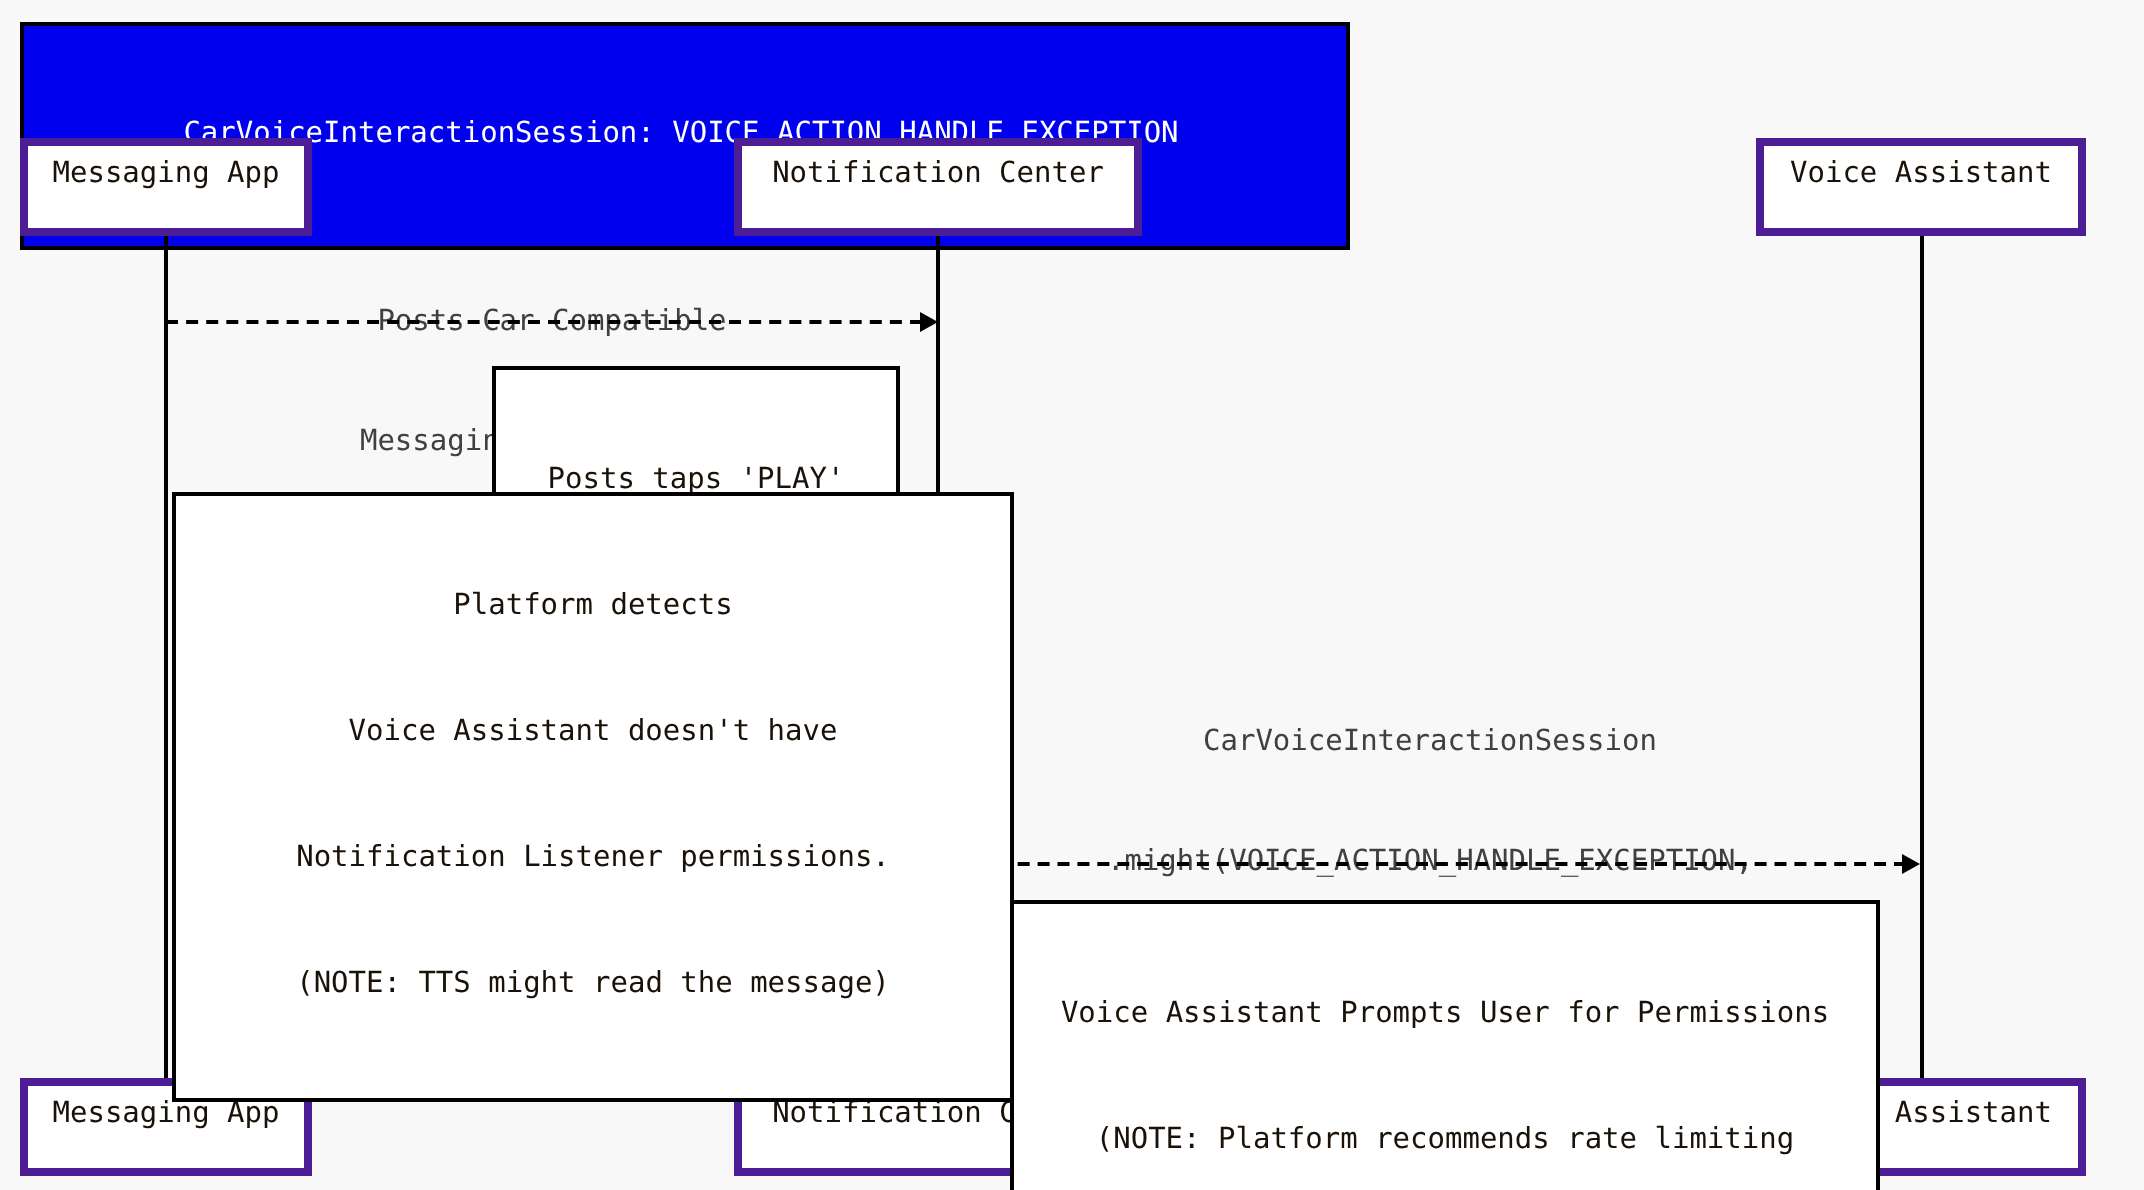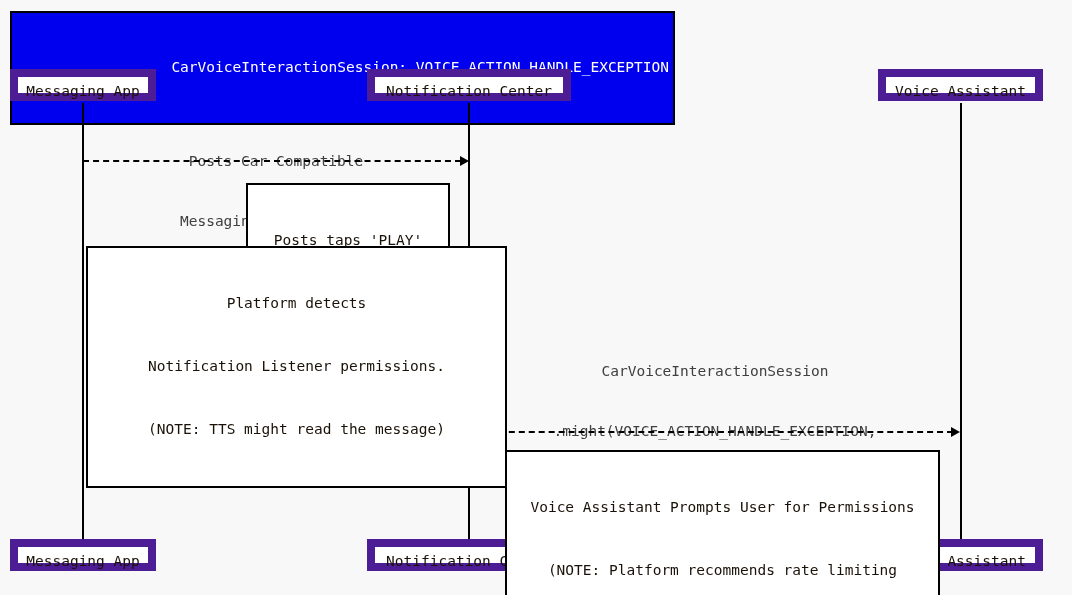--- a/index.html
+++ b/index.html
@@ -24,45 +24,45 @@
   
   .title-box {
     position: absolute;
     left: 10px;
     top: 11px;
     width: 665px;
     box-sizing: border-box;
     background: #0000ee;
     border: 2px solid #000000;
     color: #ffffff;
-    text-align: right;
+    text-align: center;
     font-size: 14.5px;
     line-height: 21px;
     padding: 2px 4px 3px 0;
     white-space: pre;
   }
   .title-line { display: block; }
 
   
   .lifeline {
     position: absolute;
     width: 2px;
     background: #000000;
   }
 
   
   .participant {
     position: absolute;
     box-sizing: border-box;
     background: #ffffff;
-    border: 8px solid #4c1d95;
+    border: 4px solid #4c1d95;
     text-align: center;
     font-size: 14.5px;
     line-height: 29px;
-    height: 32px;
+    height: 49px;
     white-space: pre;
     z-index: 3;
   }
 
   
   .note {
     position: absolute;
     box-sizing: border-box;
     background: #ffffff;
     border: 2px solid #000000;
@@ -128,20 +128,21 @@
   <div class="arrow-shaft" style="left:83px; top:160px; width:378px;"></div>
   <div class="arrow-head" style="left:460px; top:156px;"></div>
 
   <div class="note" style="left:246px; top:183px; width:204px;">
     <span class="note-line">Posts taps 'PLAY'</span>
     <span class="note-line">on Msg Notification</span>
   </div>
 
   <div class="note" style="left:86px; top:246px; width:421px;">
     <span class="note-line">Platform detects</span>
+    <span class="note-line">Voice Assistant doesn't have</span>
     <span class="note-line">Notification Listener permissions.</span>
     <span class="note-line">(NOTE: TTS might read the message)</span>
   </div>
 
   <div class="msg-label" style="left:469px; top:321px; width:492px;">
     <span class="msg-line">CarVoiceInteractionSession</span>
     <span class="msg-line">.might(VOICE_ACTION_HANDLE_EXCEPTION,</span>
     <span class="msg-line">Bundle payload,</span>
     <span class="msg-line">VoiceInteractionSession.SHOW_SOURCE_NOTIFICATION)</span>
   </div>

